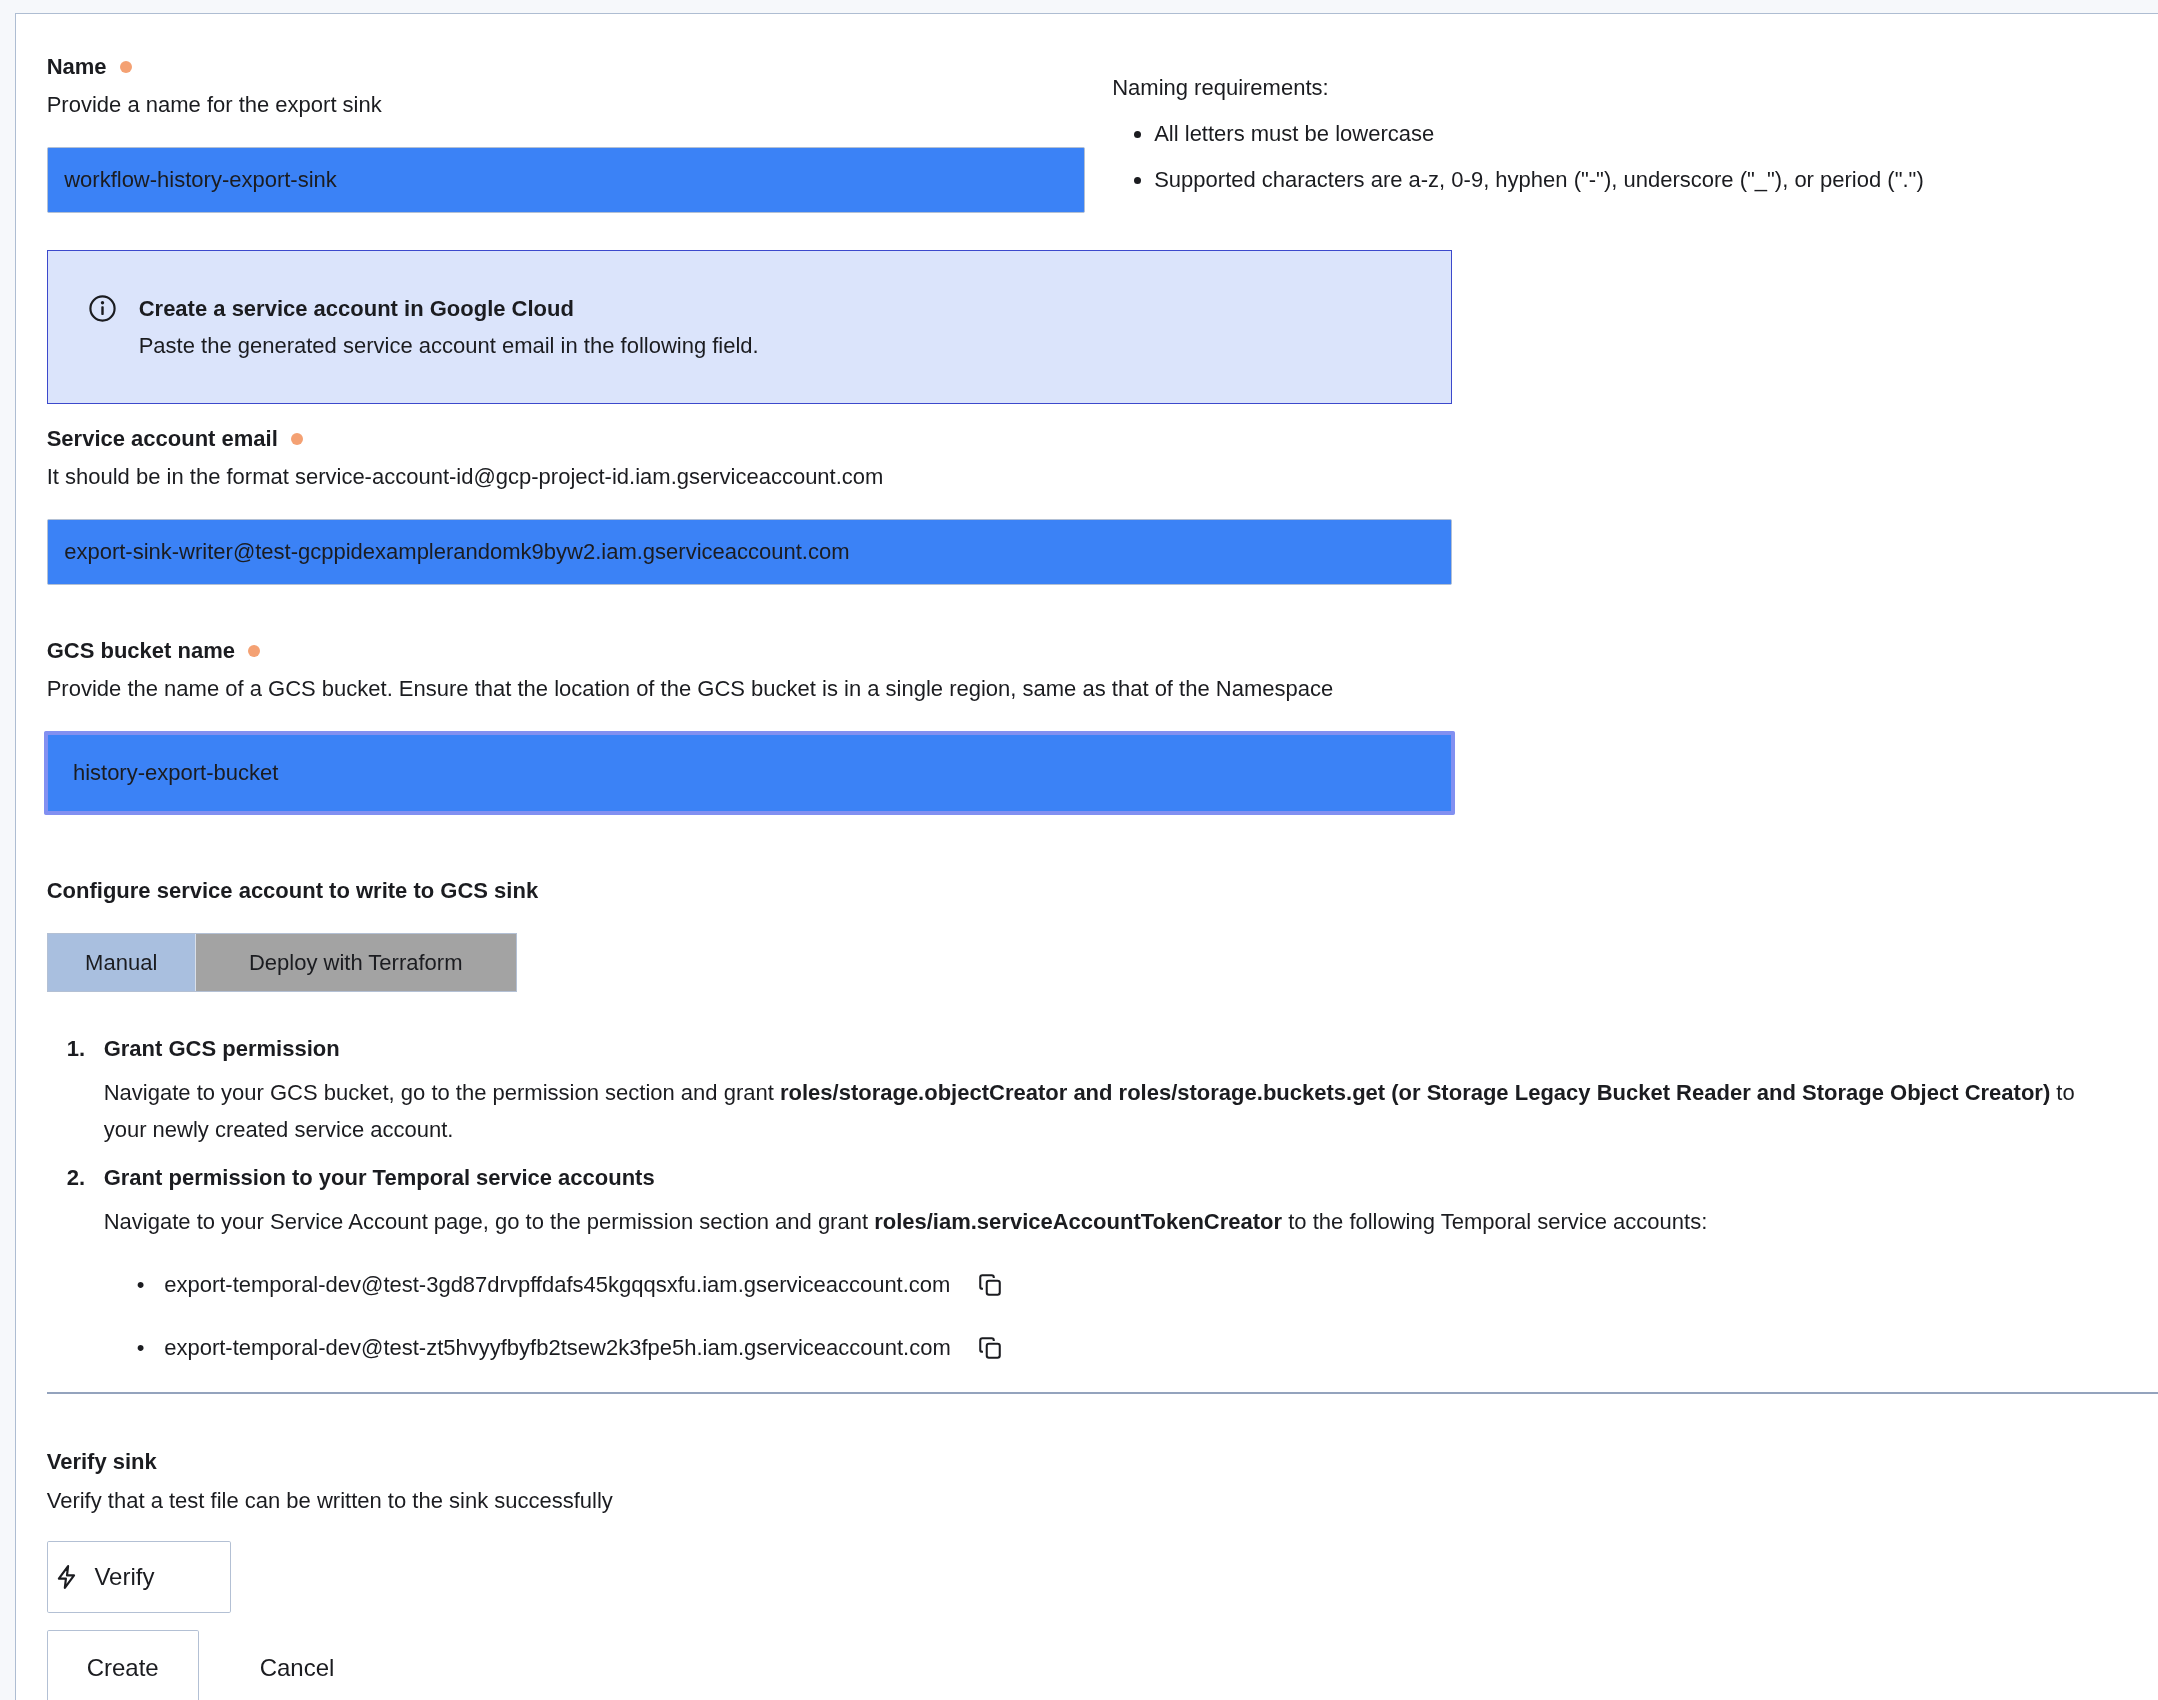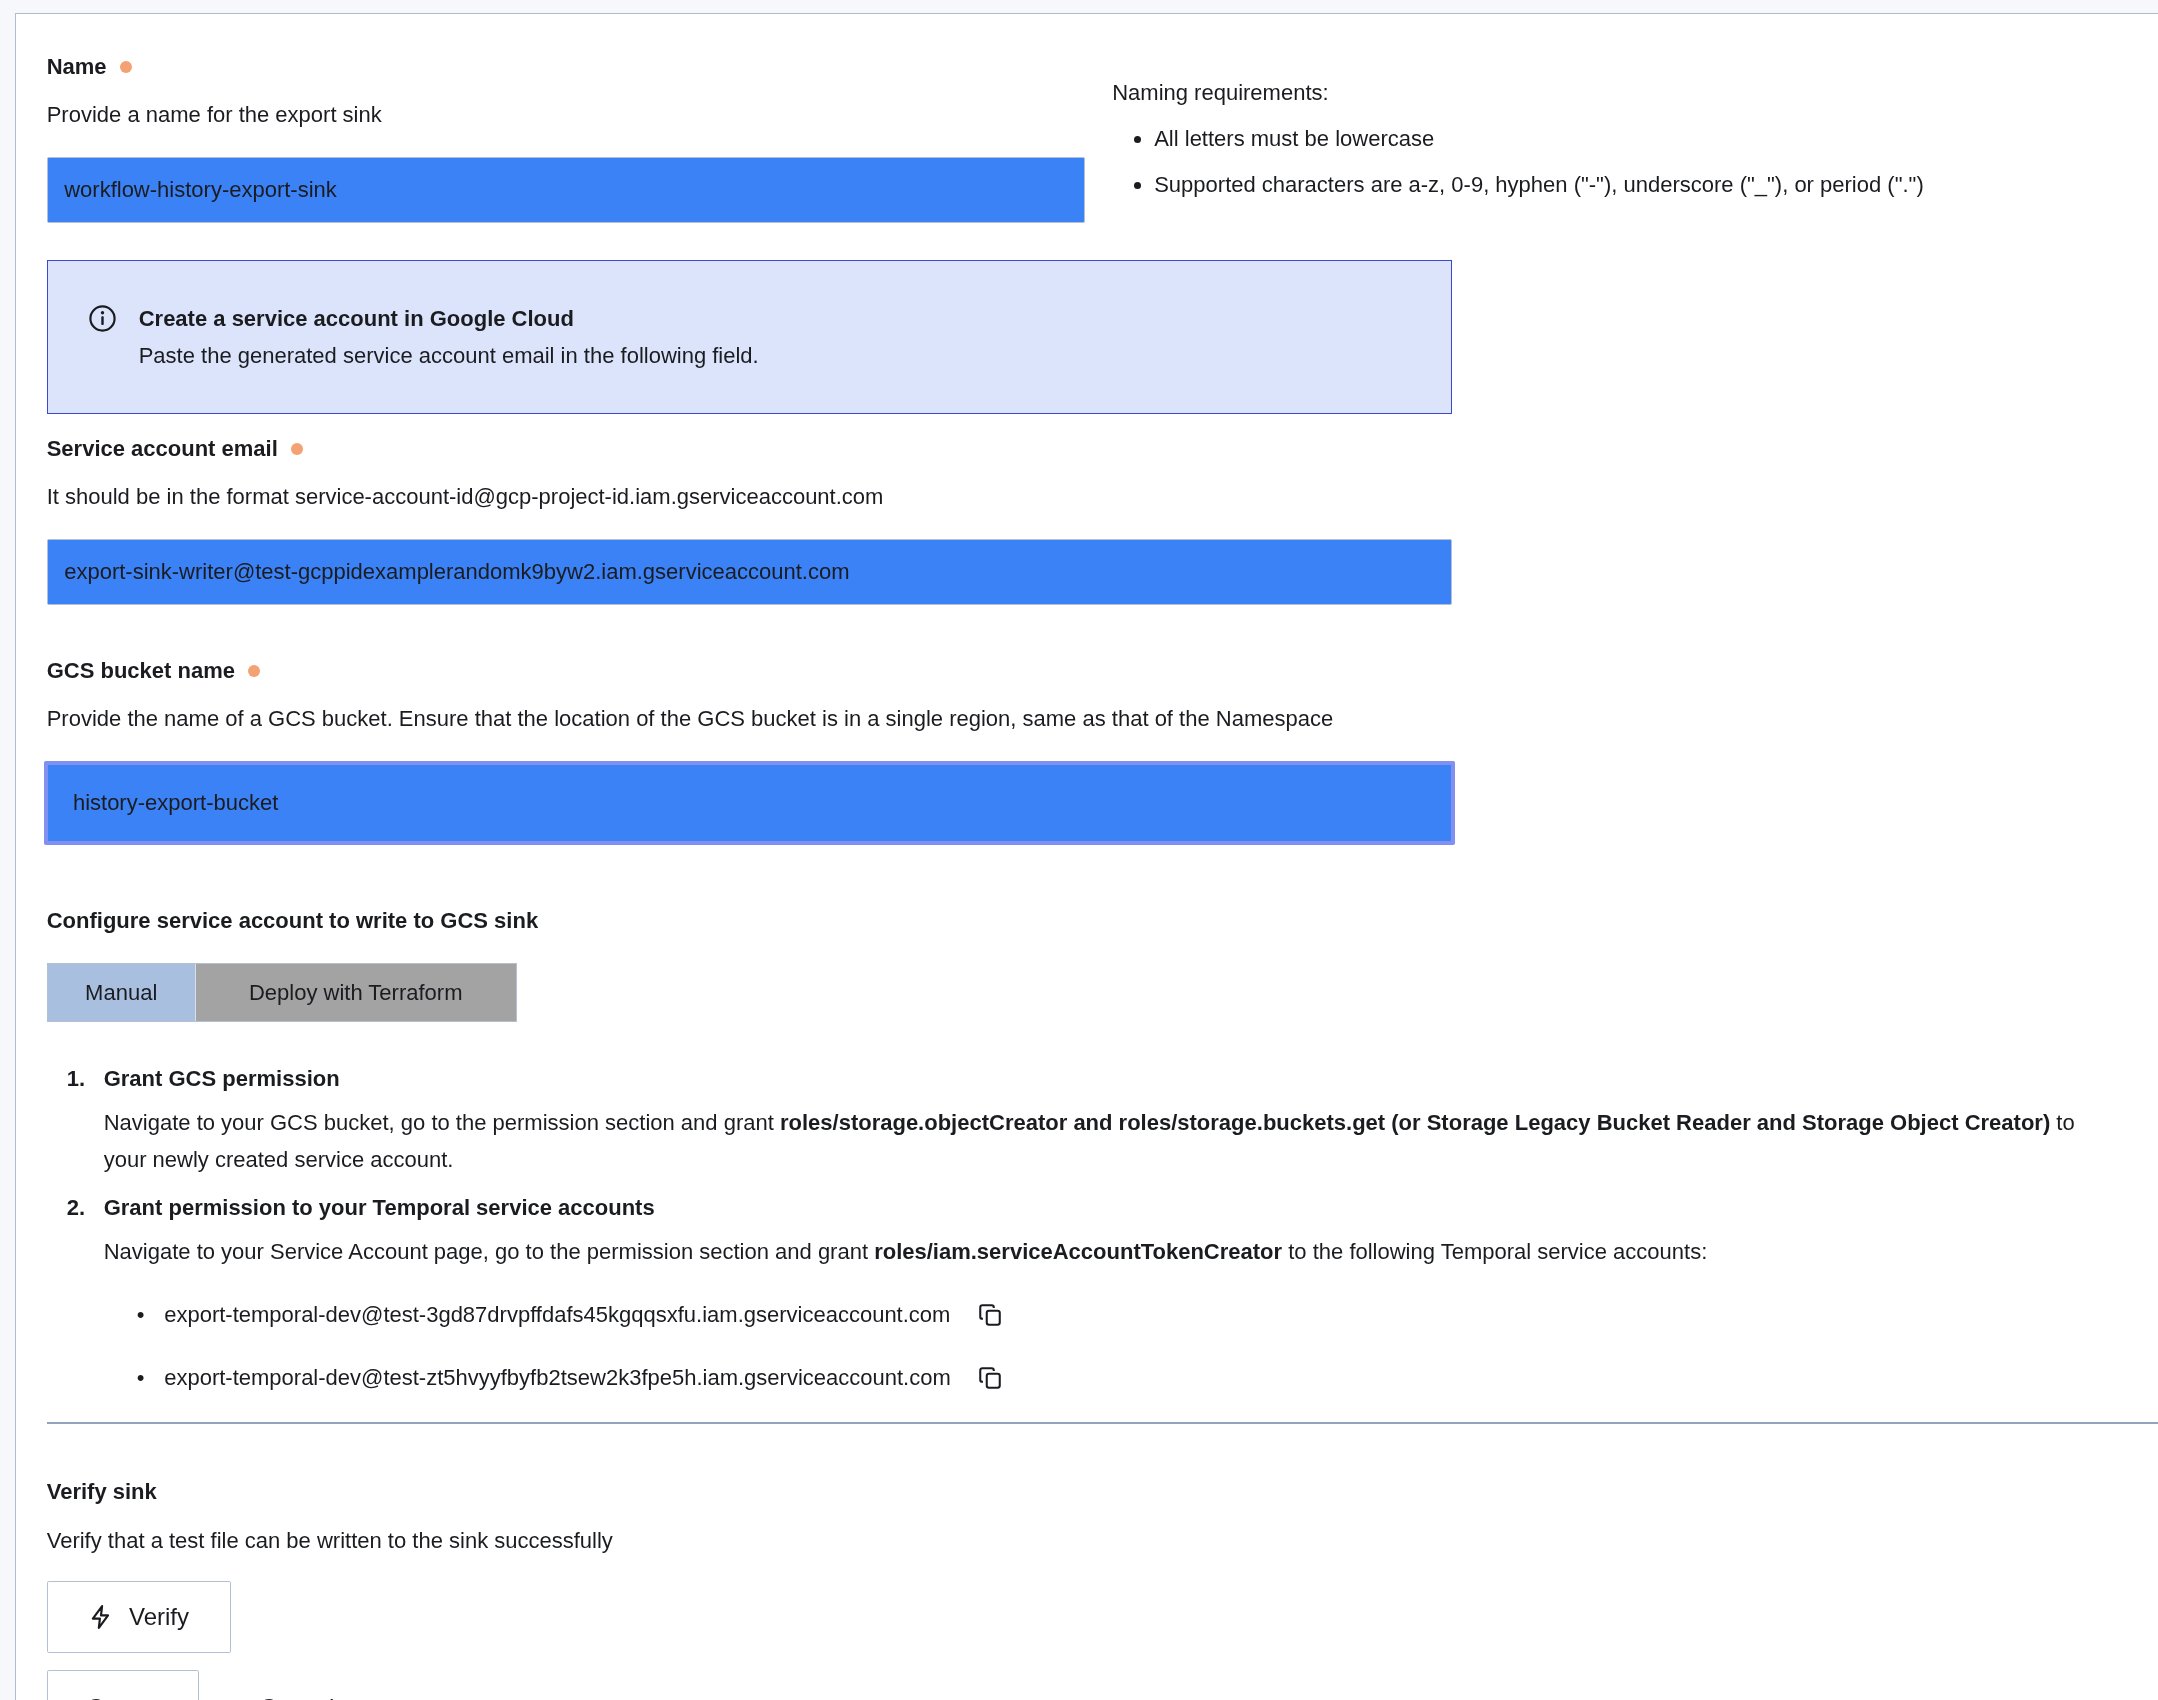--- a/index.html
+++ b/index.html
@@ -16,21 +16,21 @@
     padding:37px 0 0 31px;
   }
   .content { width:2112px; }
 
   .top-row { display:flex; align-items:center; }
   .col-left { width:1038px; flex:none; }
   .col-right { margin-left:27.5px; width:1029px; }
 
   .lbl { font-weight:700; line-height:31px; display:flex; align-items:center; }
   .req-dot { width:12px; height:12px; border-radius:50%; background:#f4a173; margin-left:13px; flex:none; }
-  .desc { line-height:33px; margin-top:16px; }
+  .desc { line-height:33px; margin-top:6px; }
 
   .text-input {
     display:block; height:66px; width:100%; margin-top:26px;
     border:1.8px solid #b3c0d4; border-radius:1.8px; background:#3b82f6;
     font:inherit; color:#1b1c20; padding:0 16.5px; outline:none;
   }
   .text-input.focused {
     border:4.6px solid #8290f1; height:84px; width:1411px; margin-left:-2.8px; padding:0 25px;
   }
 
@@ -71,21 +71,21 @@
     color:#1b1c20; cursor:pointer; display:flex; align-items:center; justify-content:center;
   }
   .copy-btn svg { width:26px; height:26px; }
 
   .divider { margin-top:18.4px; width:2111px; border-top:2.8px solid #94a3bd; }
 
   .verify-heading { margin-top:51px; font-weight:700; line-height:33px; }
   .verify-btn {
     margin-top:24px; width:184px; height:72px; background:#fff;
     border:1.8px solid #b3c0d4; border-radius:1.8px;
-    display:flex; align-items:center; justify-content:center; gap:14.7px;
+    display:flex; align-items:center; gap:14.7px;
     font:inherit; font-size:24px; color:#1b1c20; cursor:pointer;
   }
   .verify-btn svg { width:26px; height:26px; }
 
   .actions { margin-top:16.5px; display:flex; align-items:flex-start; }
   .create-btn {
     width:152px; height:77px; background:#fff; border:1.8px solid #b3c0d4; border-radius:1.8px;
     font:inherit; font-size:24px; color:#1b1c20; cursor:pointer;
     display:flex; align-items:center; justify-content:center;
   }

